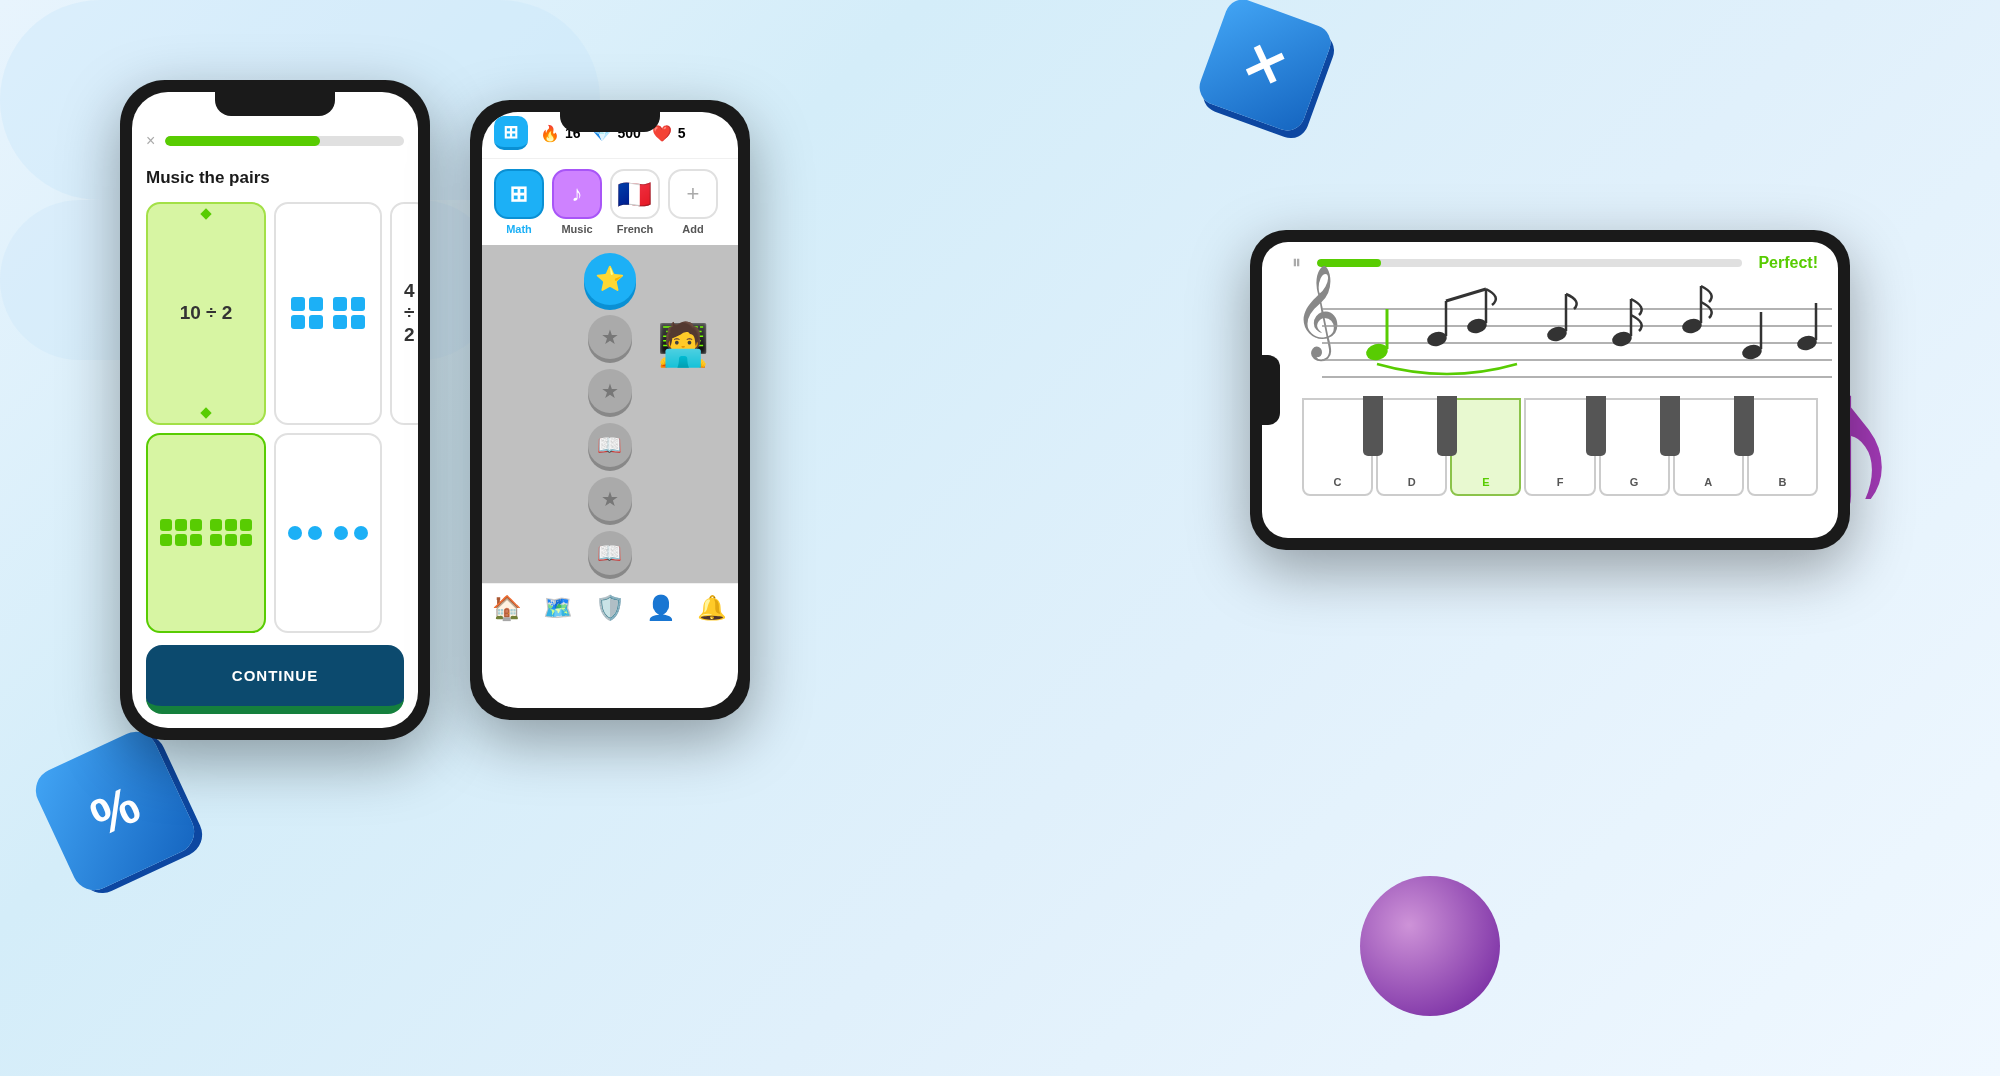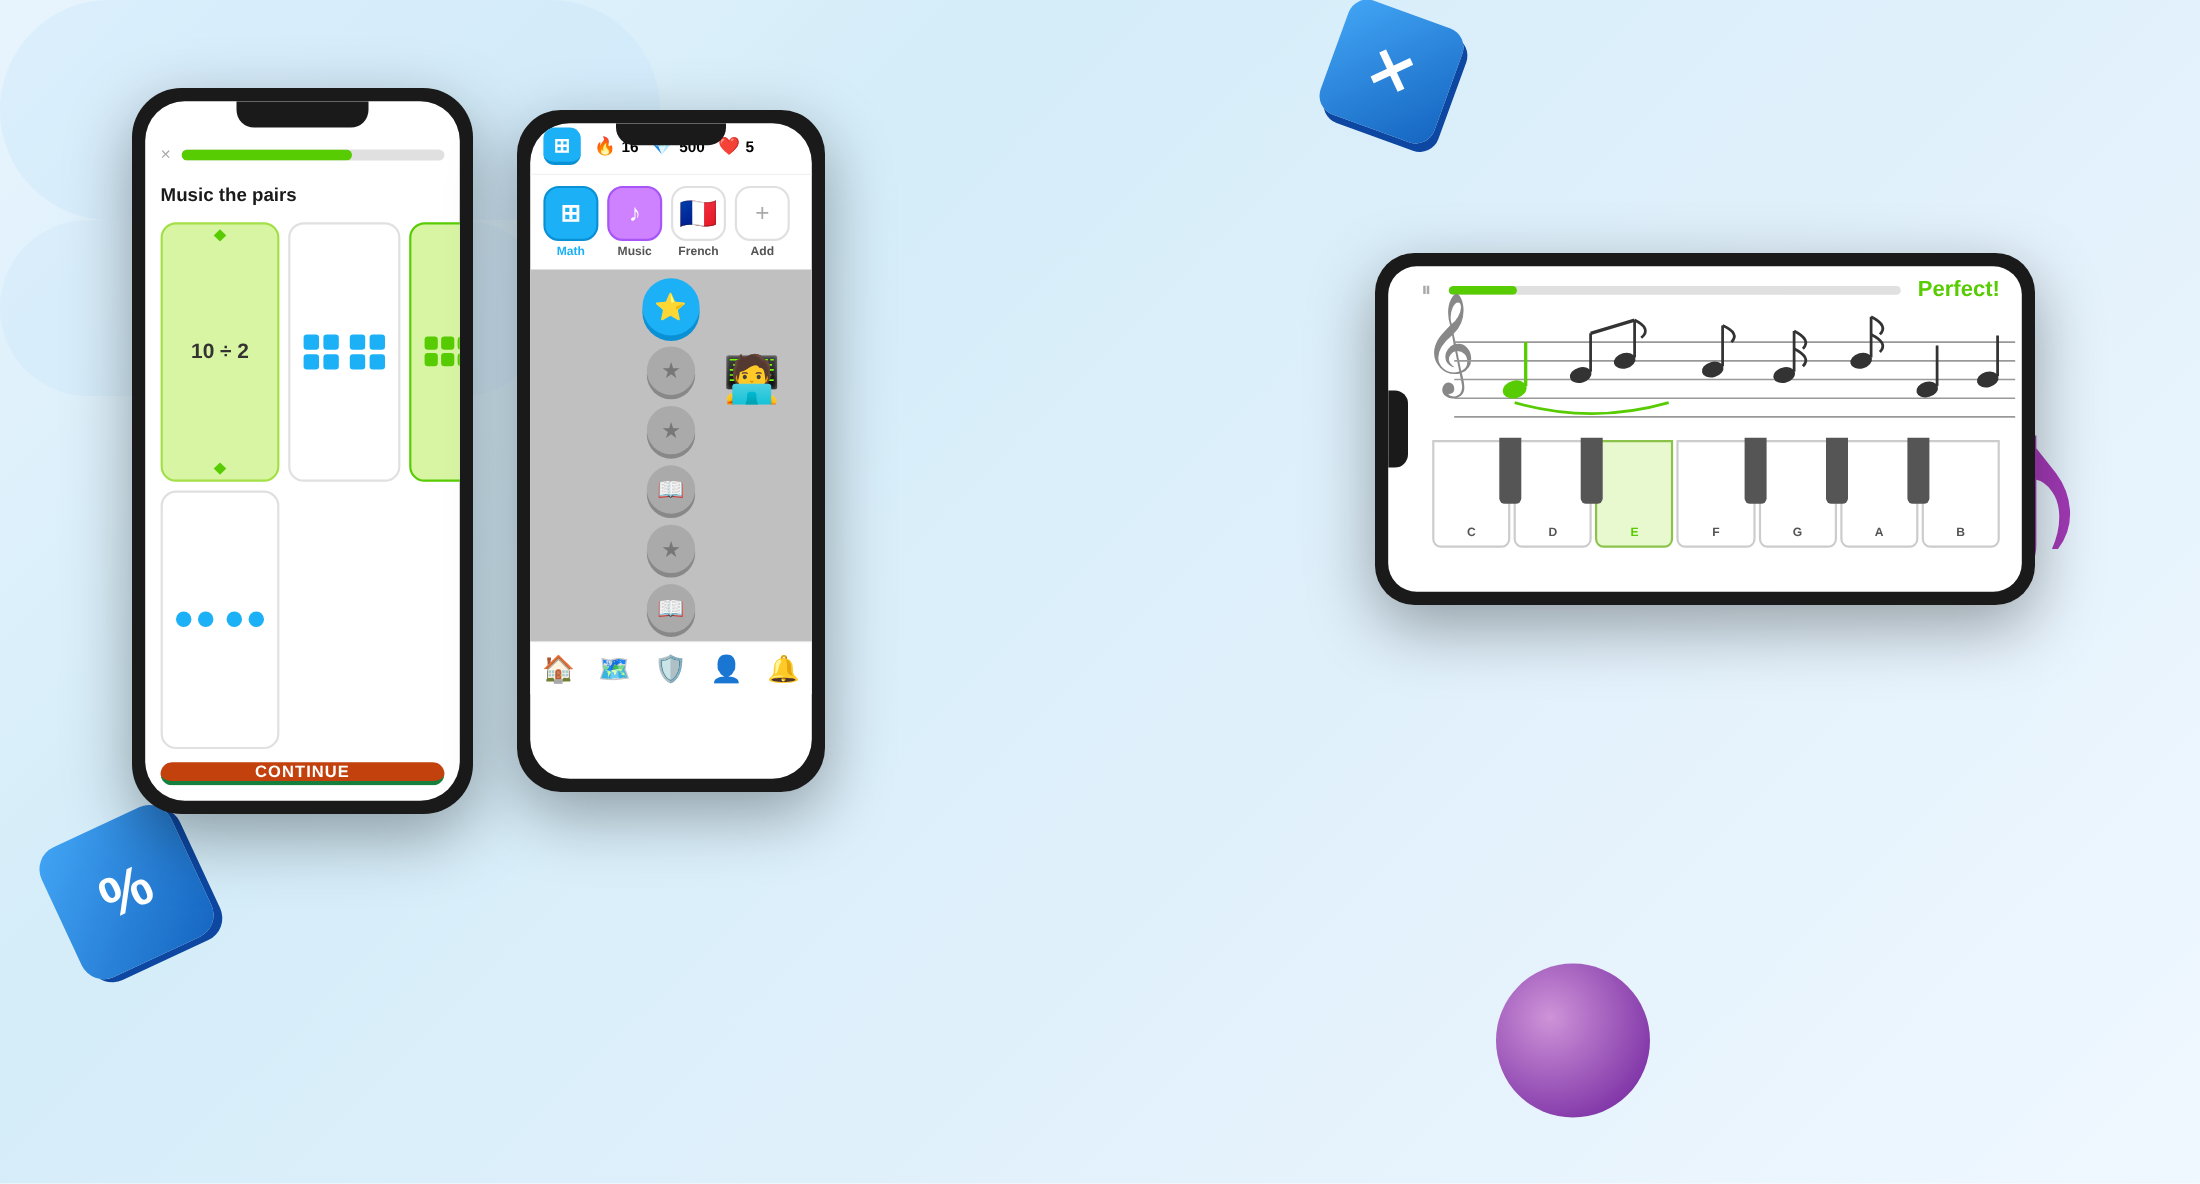--- a/index.html
+++ b/index.html
@@ -167,32 +167,32 @@
     }
     .grid-dot.green { background: #58CC02; }
 
     .grid-icon-3x2 {
       display: grid;
       grid-template-columns: 1fr 1fr 1fr;
       gap: 3px;
     }
 
     .continue-btn {
-      background: #c2410c;
+      background: #0c4a6e;
       color: white;
       border: none;
       border-radius: 16px;
-      padding: 0;
+      padding: 22px;
       font-size: 15px;
       font-weight: bold;
       letter-spacing: 1px;
       cursor: pointer;
       margin-top: 12px;
       width: 100%;
-      border-bottom: 4px solid #15803d;
+      border-bottom: 8px solid #15803d;
     }
 
     
     .phone2 {
       left: 470px;
       top: 100px;
       width: 280px;
       height: 620px;
     }
 
@@ -372,21 +372,21 @@
     .progress-music-fill {
       height: 100%;
       width: 15%;
       background: #58CC02;
       border-radius: 4px;
     }
 
     .perfect-label {
       color: #58CC02;
       font-weight: bold;
-      font-size: 20px;
+      font-size: 16px;
     }
   </style>
 </head>
 <body>
 
 <div class="bg-cloud-1"></div>
 <div class="bg-cloud-2"></div>
 
 <div style="
   position:absolute; top:10px; right:680px;
@@ -458,20 +458,23 @@
             </div>
             <span style="margin-left:10px;"></span>
             <div class="grid-icon-2x2">
               <div class="grid-dot"></div>
               <div class="grid-dot"></div>
               <div class="grid-dot"></div>
               <div class="grid-dot"></div>
             </div>
           </div>
 
+          <div class="match-card">
+            <span class="math-eq">4 ÷ 2</span>
+          </div>
 
           <div class="match-card selected-green card-relative">
             <div class="grid-icon-3x2" style="gap:3px;">
               <div class="grid-dot green" style="width:12px;height:12px;"></div>
               <div class="grid-dot green" style="width:12px;height:12px;"></div>
               <div class="grid-dot green" style="width:12px;height:12px;"></div>
               <div class="grid-dot green" style="width:12px;height:12px;"></div>
               <div class="grid-dot green" style="width:12px;height:12px;"></div>
               <div class="grid-dot green" style="width:12px;height:12px;"></div>
             </div>

